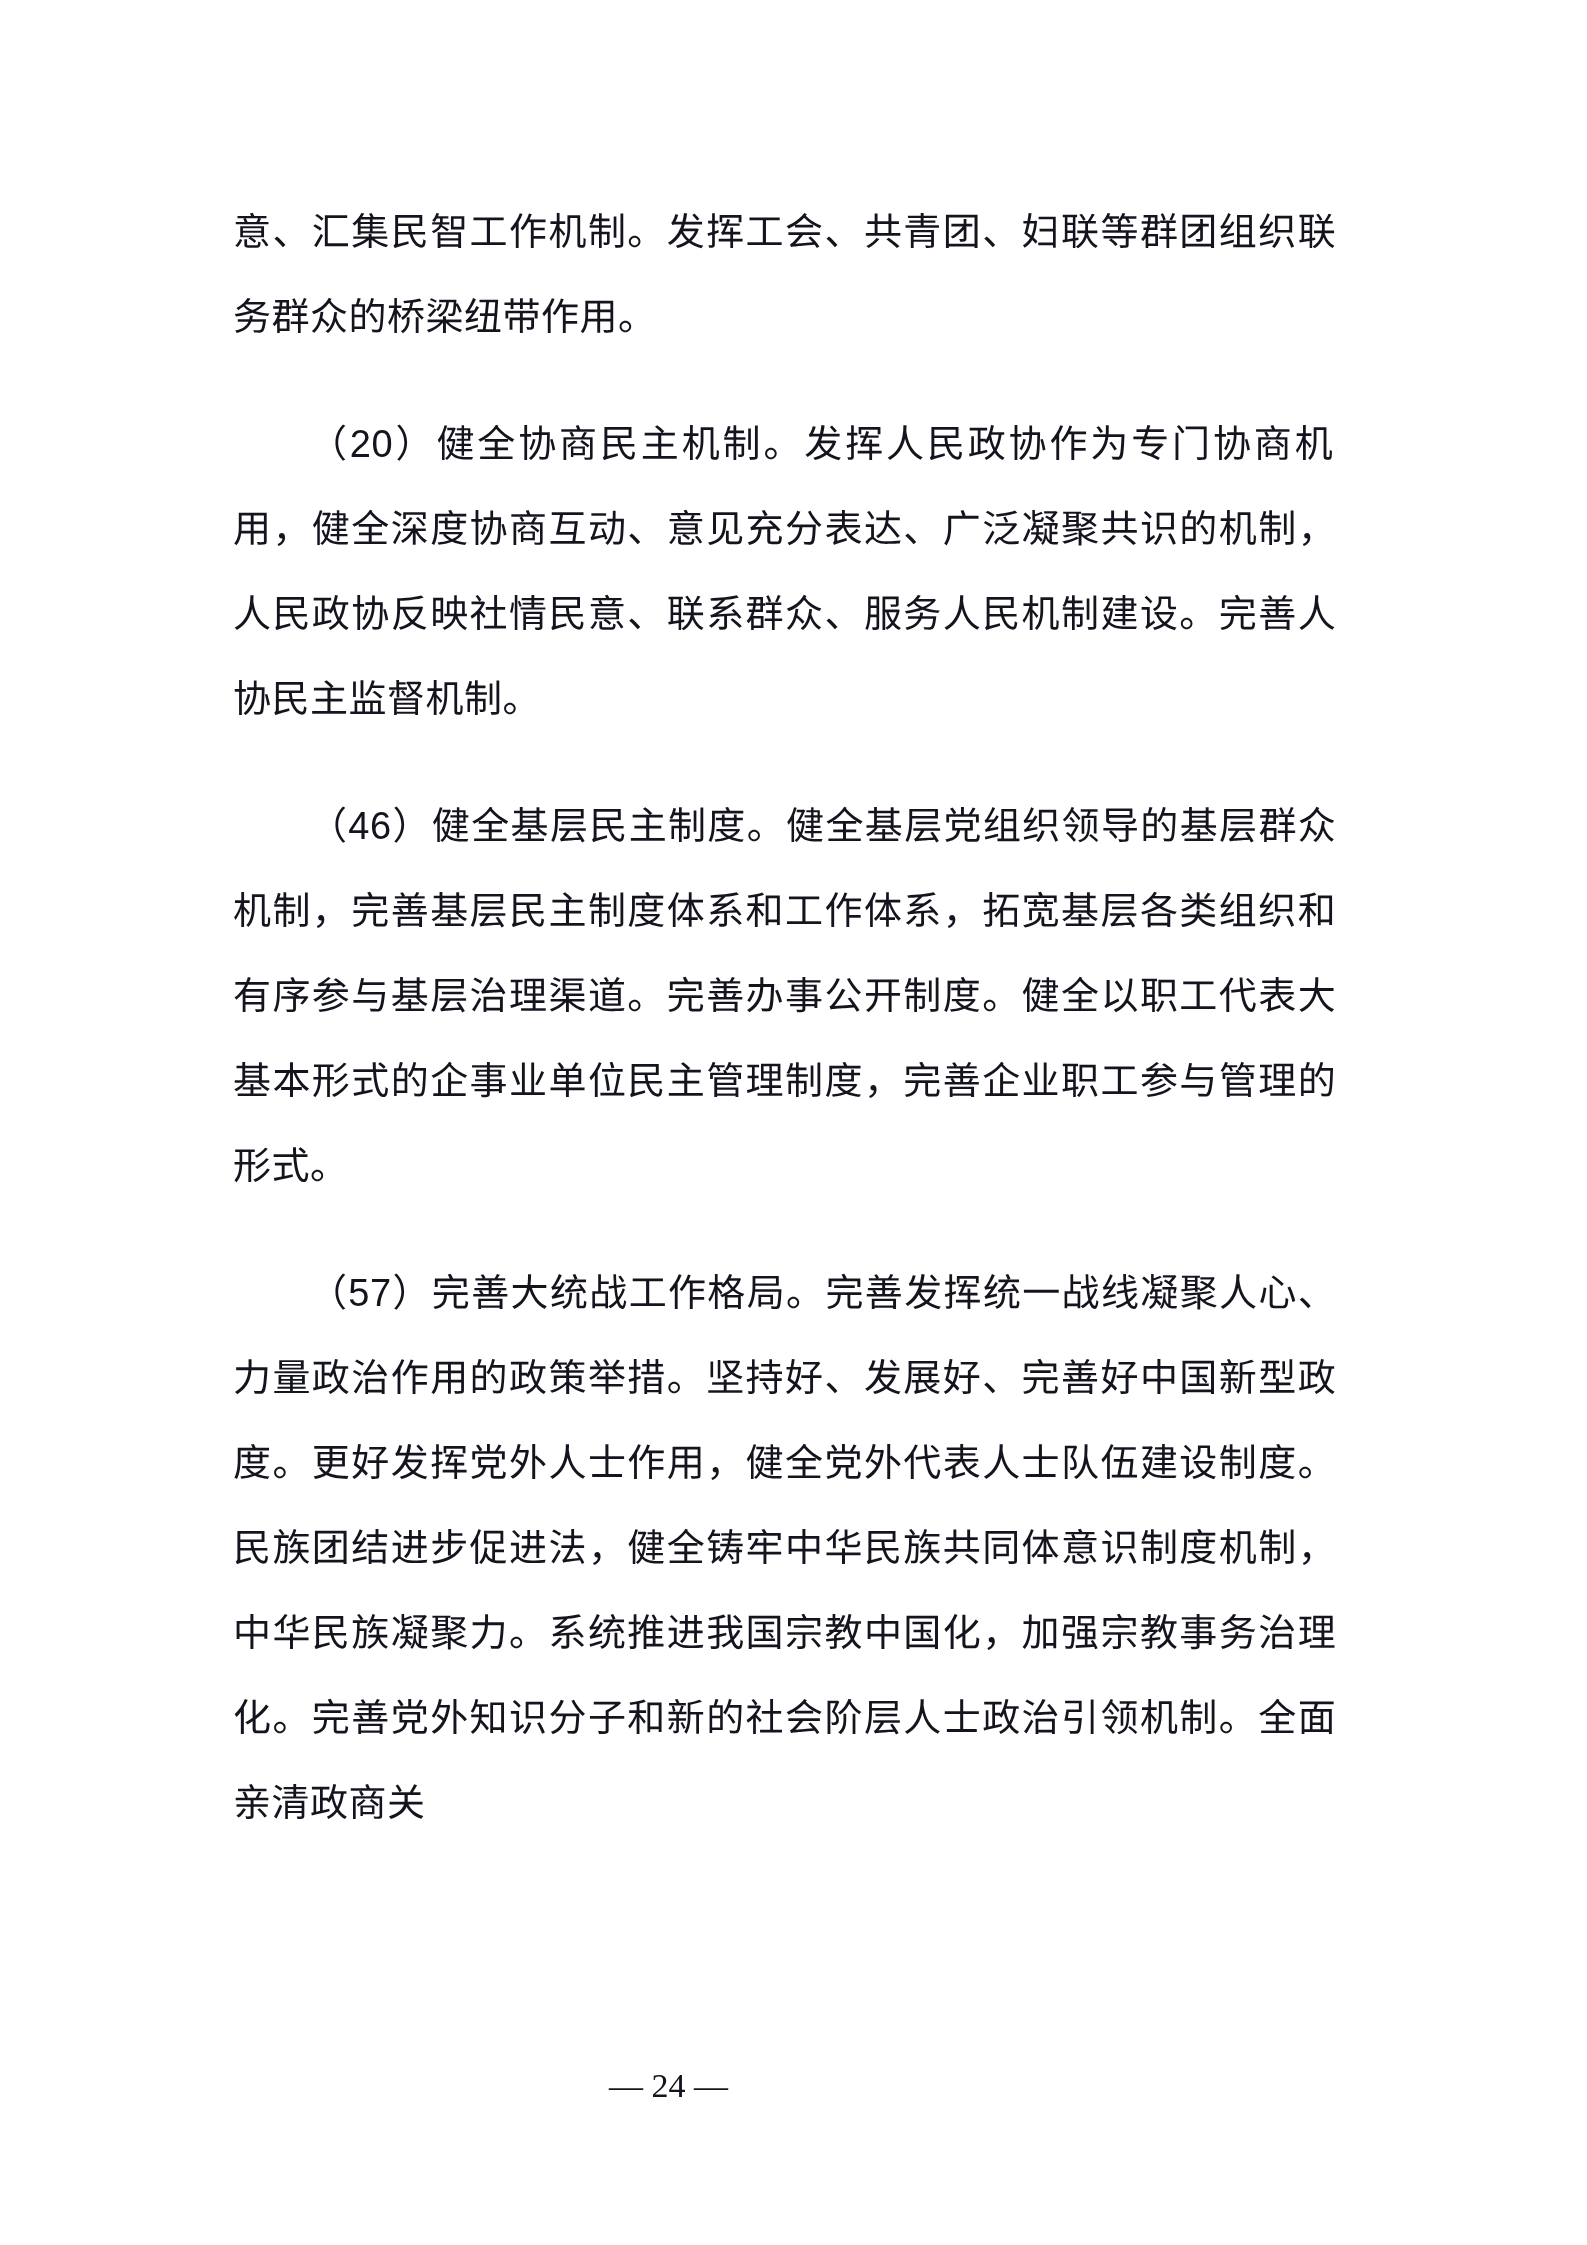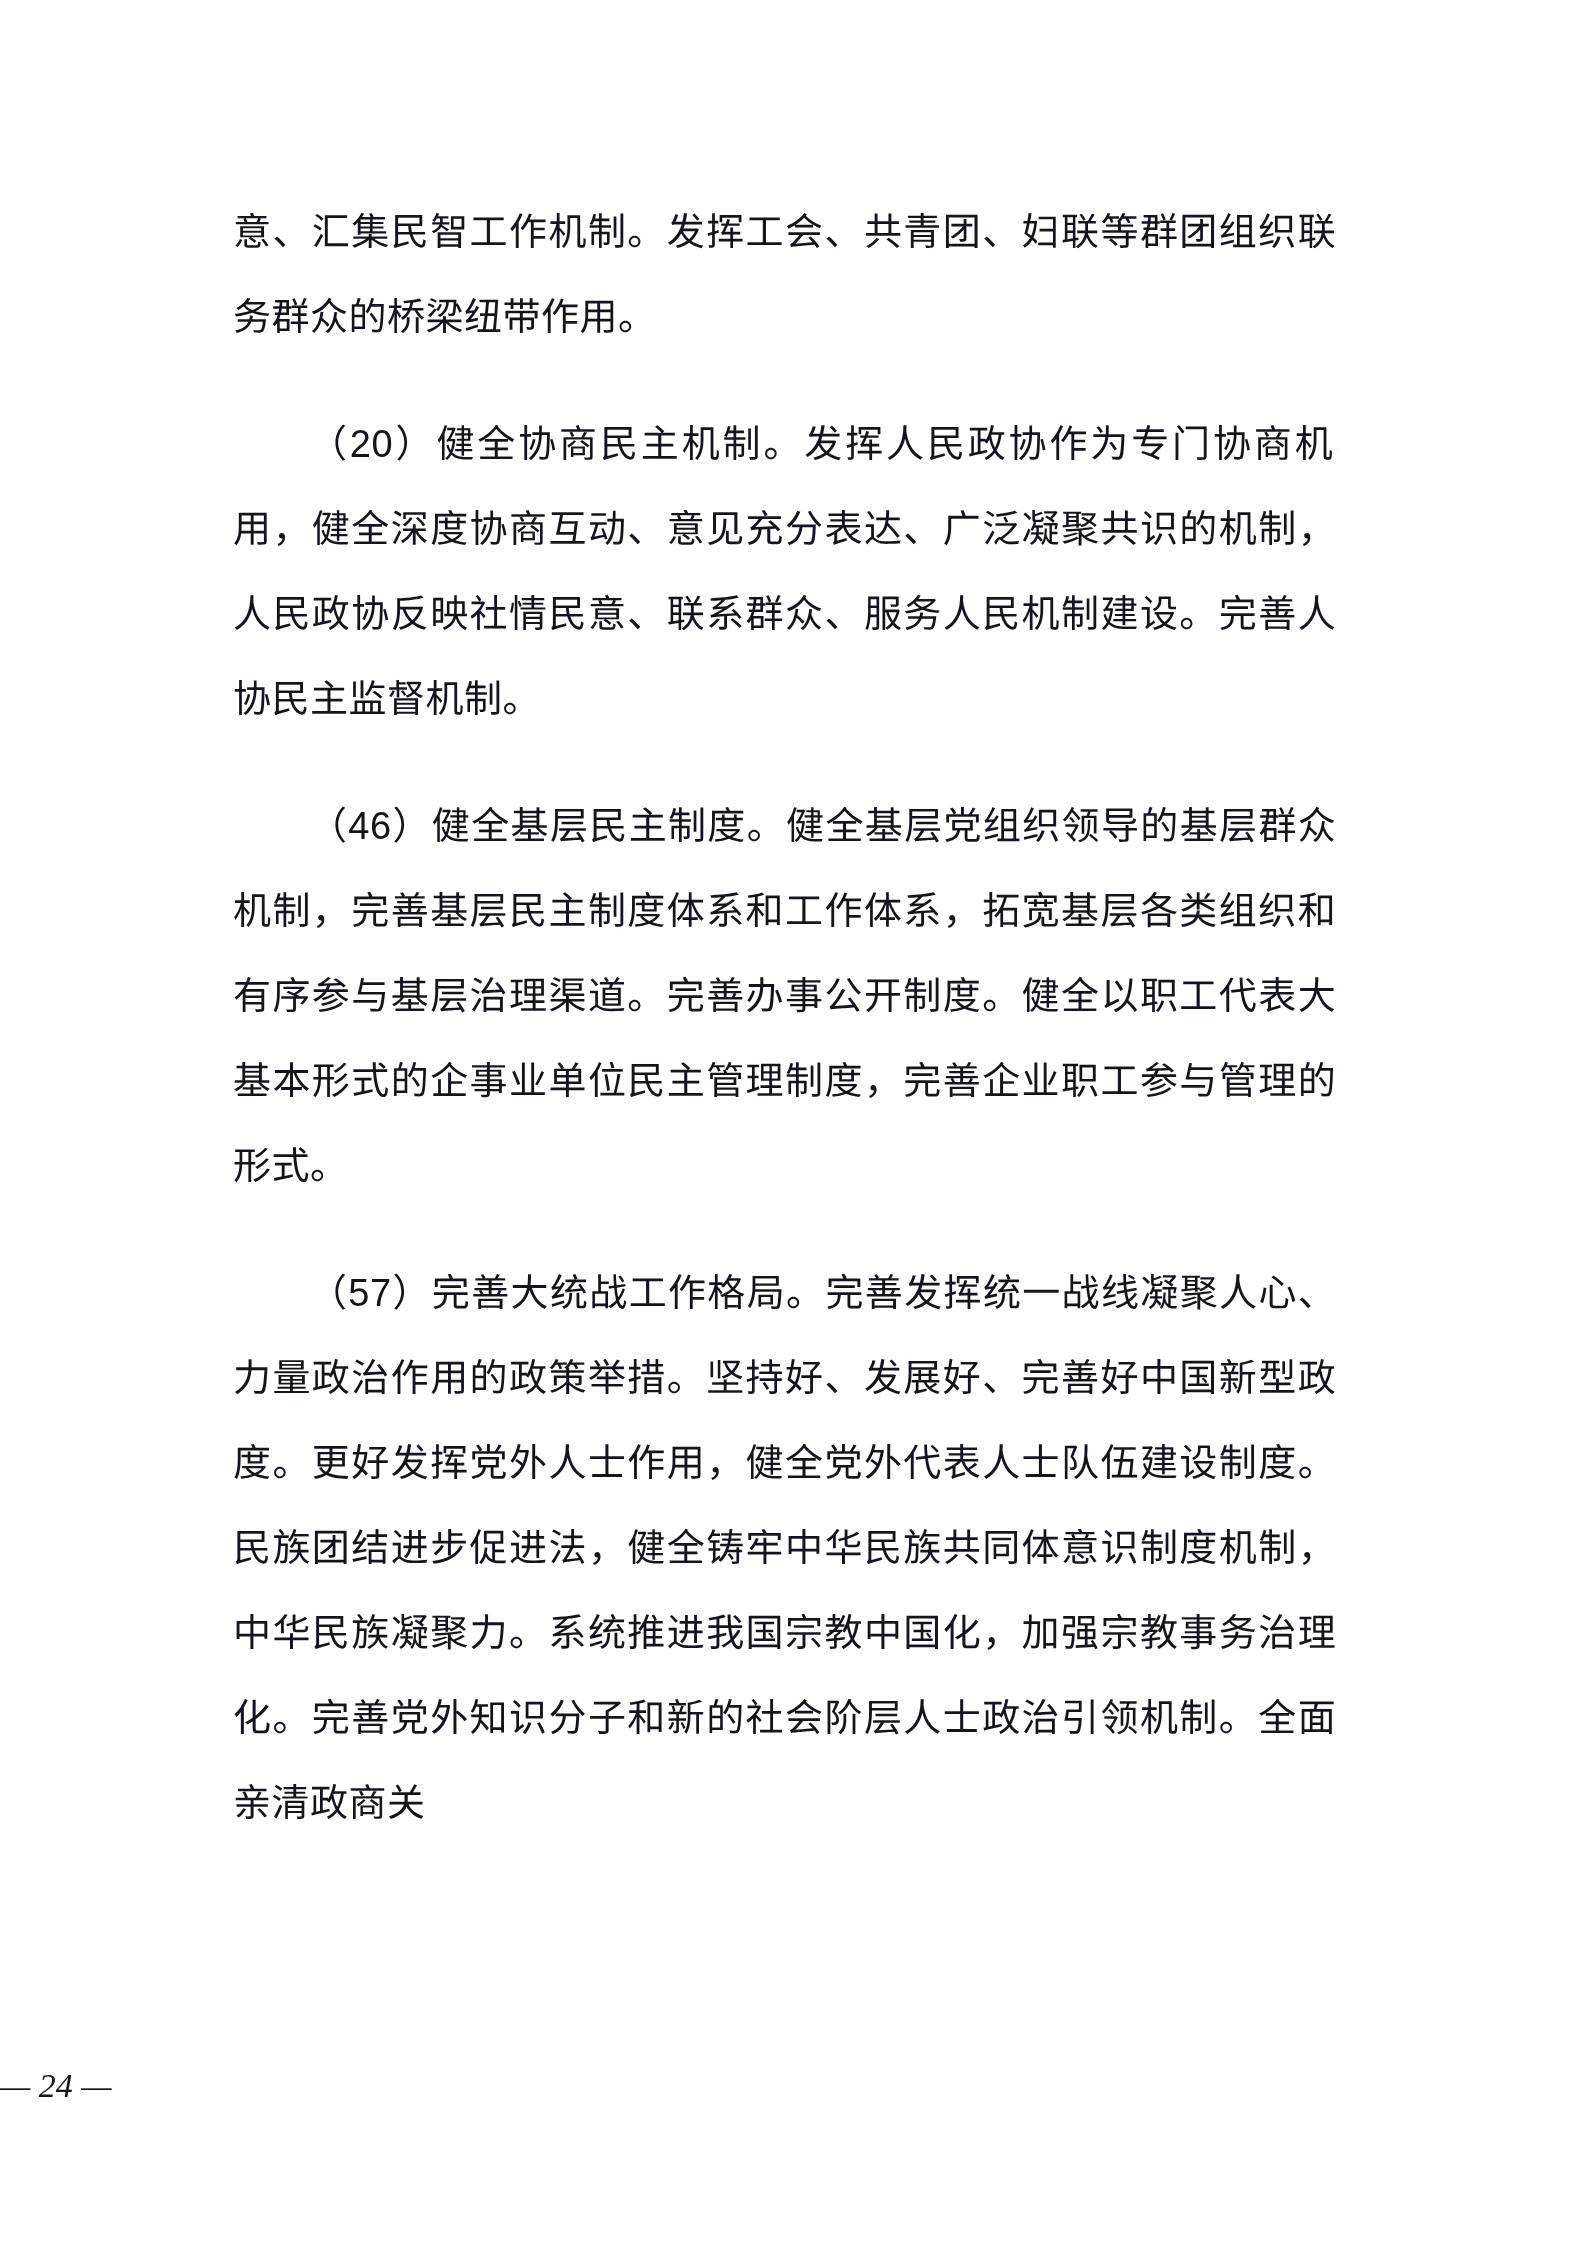--- a/index.html
+++ b/index.html
@@ -32,25 +32,25 @@
     padding: 0;
   }
   .body-text p.indent {
     text-indent: 2em;
   }
   .footer {
     position: absolute;
     top: 2062px;
     left: 0;
     width: 100%;
+    text-align: center;
     color: #14141e;
     font-family: "Liberation Serif", serif;
     font-size: 34px;
     line-height: 48px;
-    font-style: italic;
   }
 </style>
 </head>
 <body>
 
 <div class="page">
 
   <div class="body-text">
     <p>意、汇集民智工作机制。发挥工会、共青团、妇联等群团组织联系服务群众的桥梁纽带作用。</p>
     <p class="indent">（20）健全协商民主机制。发挥人民政协作为专门协商机构作用，健全深度协商互动、意见充分表达、广泛凝聚共识的机制，加强人民政协反映社情民意、联系群众、服务人民机制建设。完善人民政协民主监督机制。</p>

